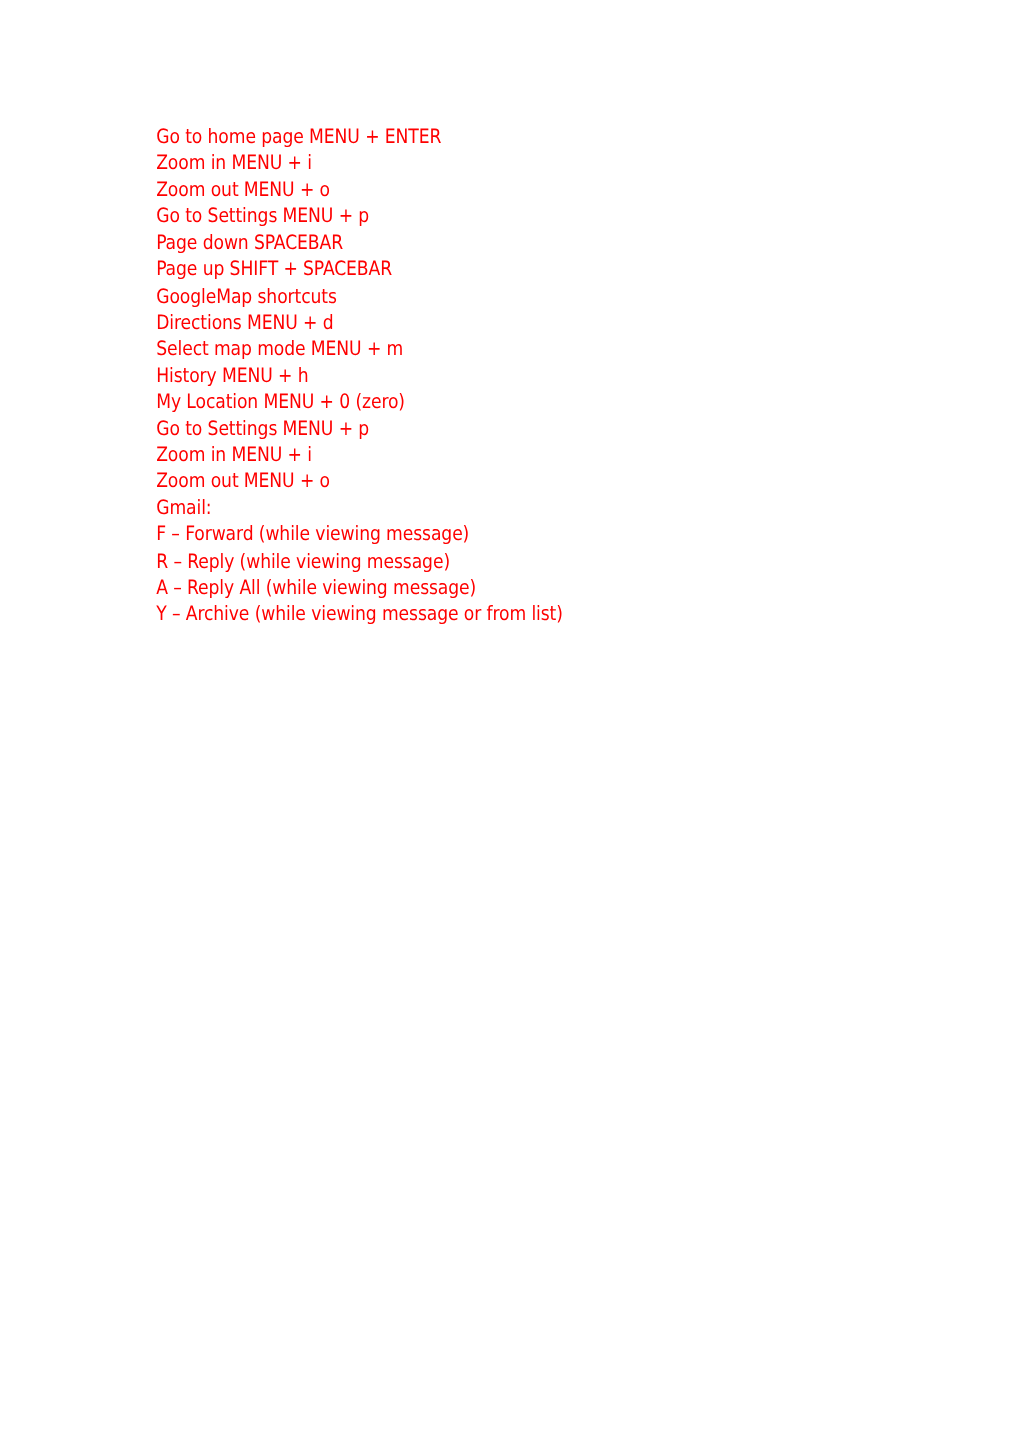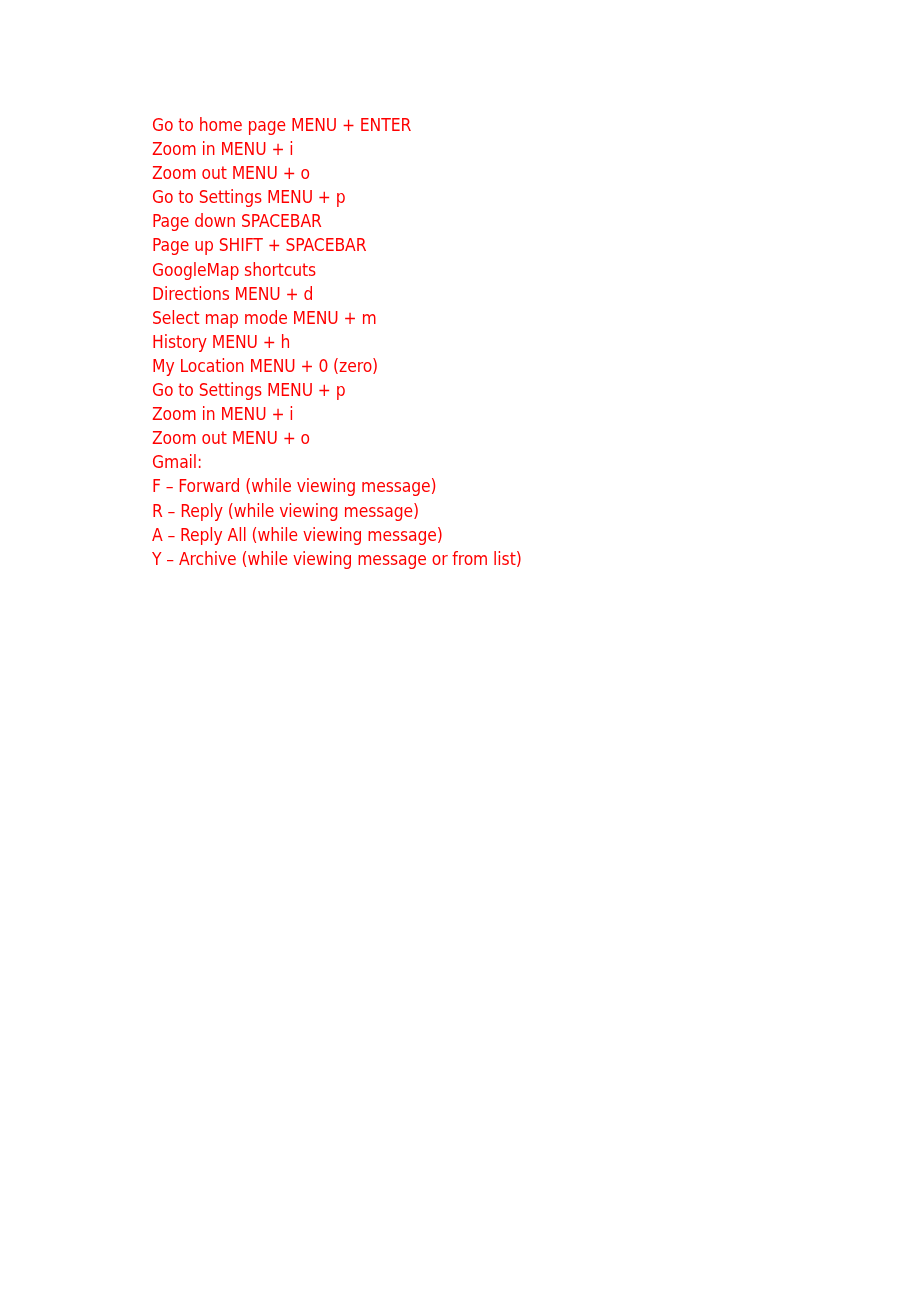--- a/index.html
+++ b/index.html
@@ -13,21 +13,21 @@
     width: 920px;
     height: 1302px;
     position: relative;
     overflow: hidden;
     font-family: "DejaVu Sans", "Liberation Sans", sans-serif;
     -webkit-font-smoothing: antialiased;
   }
 
   #shortcut-document {
     position: absolute;
-    left: 152px;
+    left: 142px;
     top: 113px;
     width: 740px;
   }
 
   .shortcut-line {
     color: #fe0000;
     font-family: "DejaVu Sans", "Liberation Sans", sans-serif;
     font-size: 18px;
     font-weight: 400;
     line-height: 24.1px;

